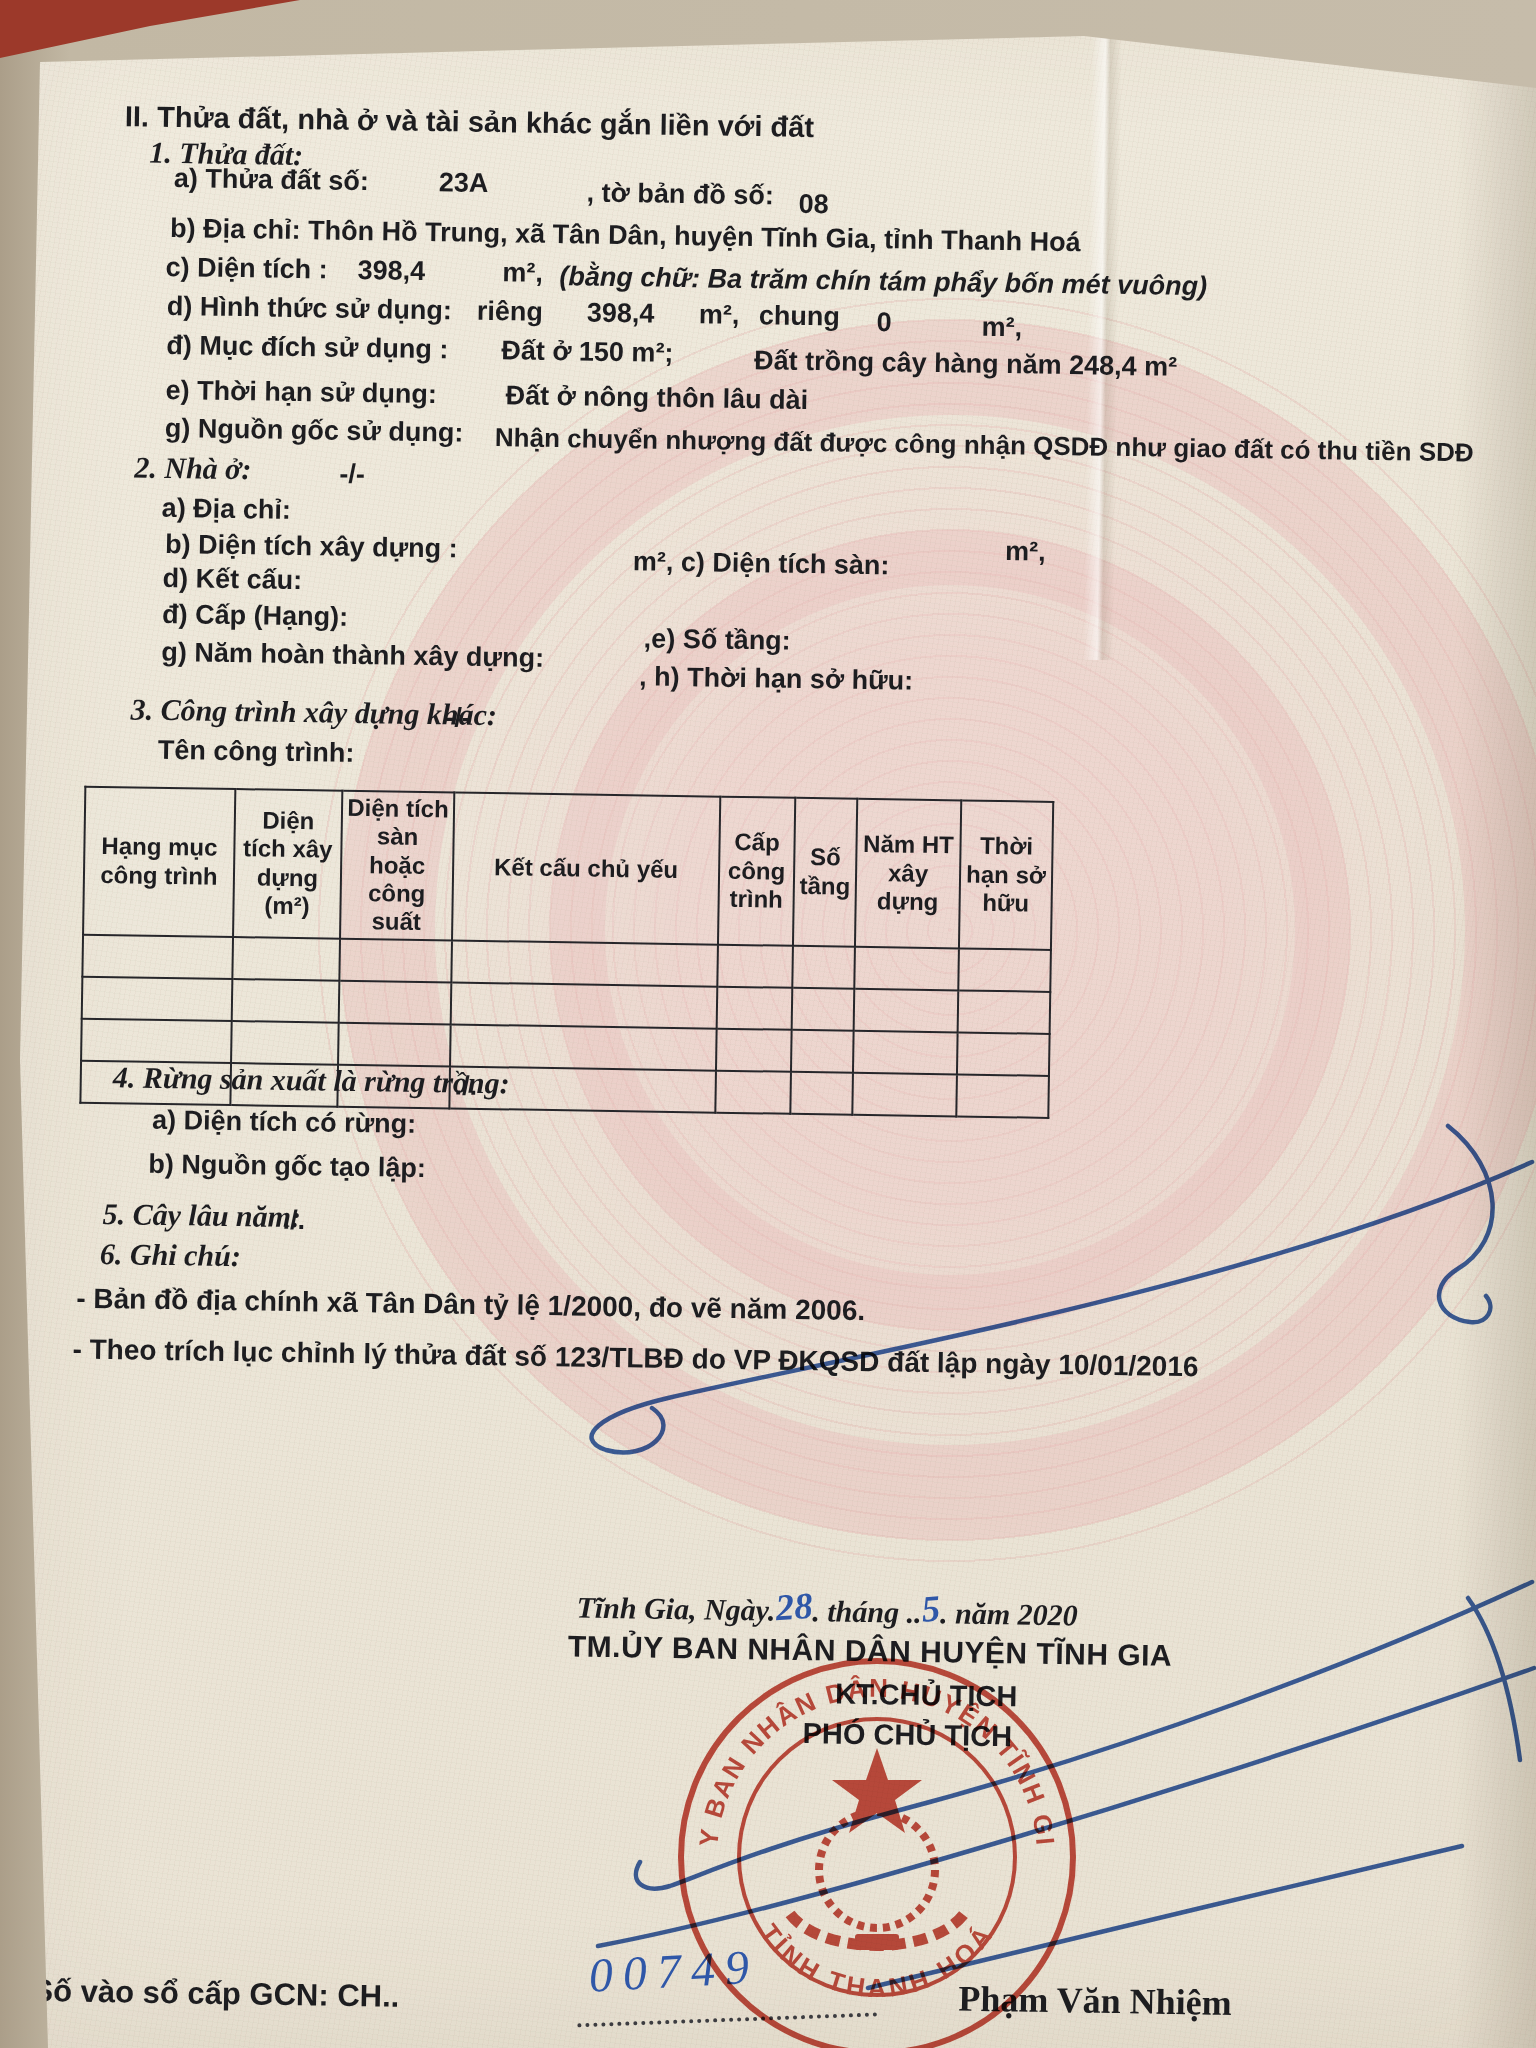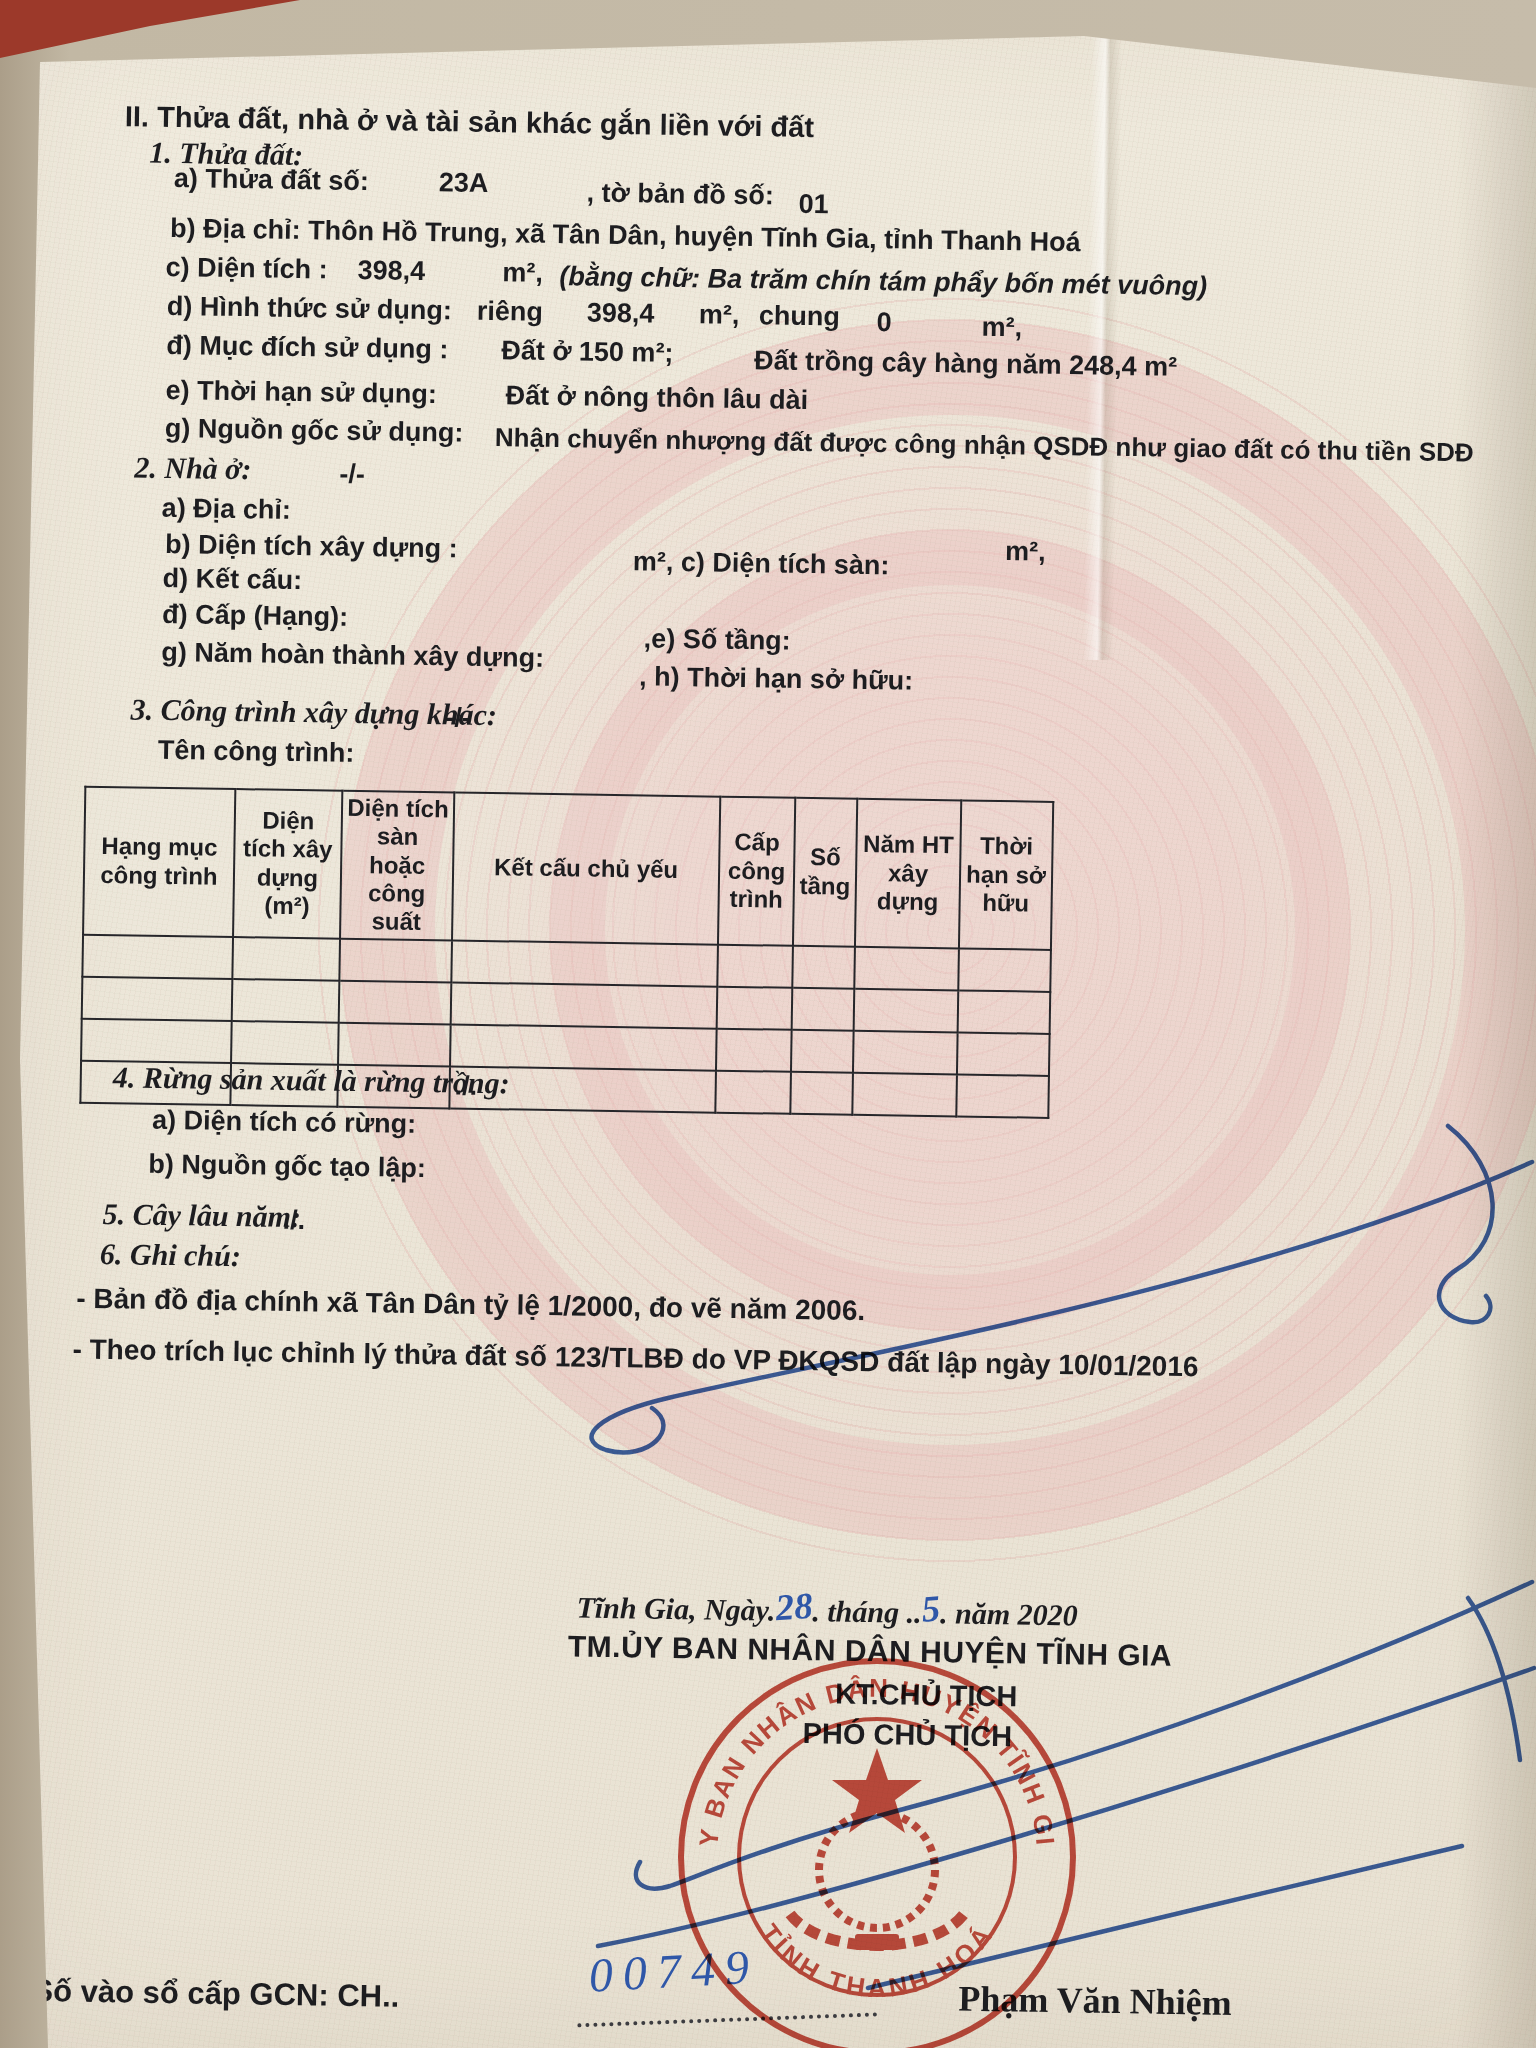--- a/index.html
+++ b/index.html
@@ -69,21 +69,21 @@
 
   <div class="tilt">
 
     <div class="solo" style="left:125px;top:100px;font-size:29px">II. Thửa đất, nhà ở và tài sản khác gắn liền với đất</div>
     <div class="solo it" style="left:150px;top:135px">1. Thửa đất:</div>
 
     <div class="ln" style="top:162px">
       <span class="seg" style="left:175px">a) Thửa đất số:</span>
       <span class="seg" style="left:440px">23A</span>
       <span class="seg" style="left:588px;top:8px">, tờ bản đồ số:</span>
-      <span class="seg" style="left:800px;top:16px">01</span>
+      <span class="seg" style="left:800px;top:16px">08</span>
     </div>
 
     <div class="solo" style="left:172px;top:212px">b) Địa chỉ: Thôn Hồ Trung, xã Tân Dân, huyện Tĩnh Gia, tỉnh Thanh Hoá</div>
 
     <div class="ln" style="top:251px">
       <span class="seg" style="left:168px">c) Diện tích :</span>
       <span class="seg" style="left:360px">398,4</span>
       <span class="seg" style="left:505px">m²,</span>
       <span class="seg words-it" style="left:562px;top:3px">(bằng chữ: Ba trăm chín tám phẩy bốn mét vuông)</span>
     </div>

